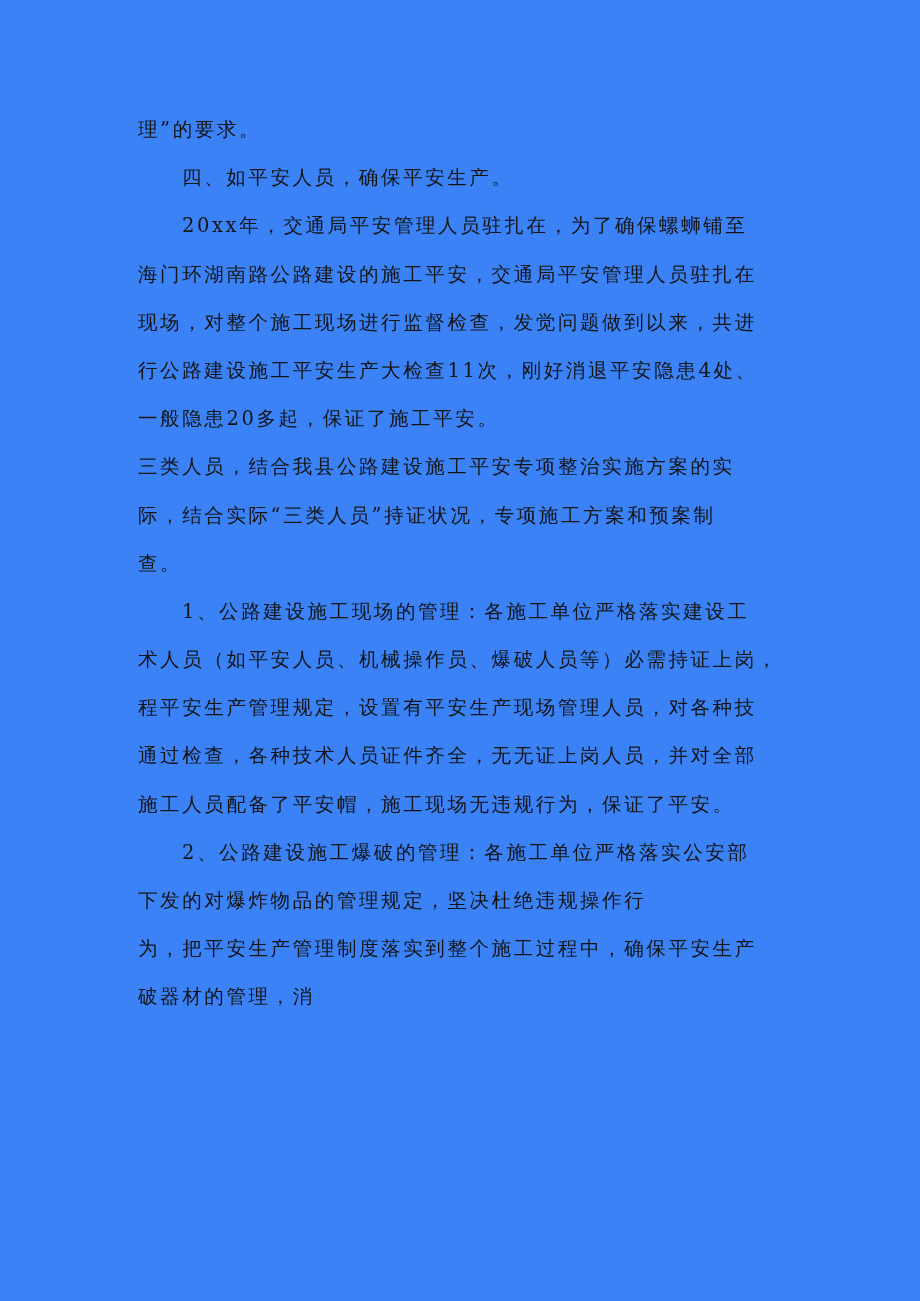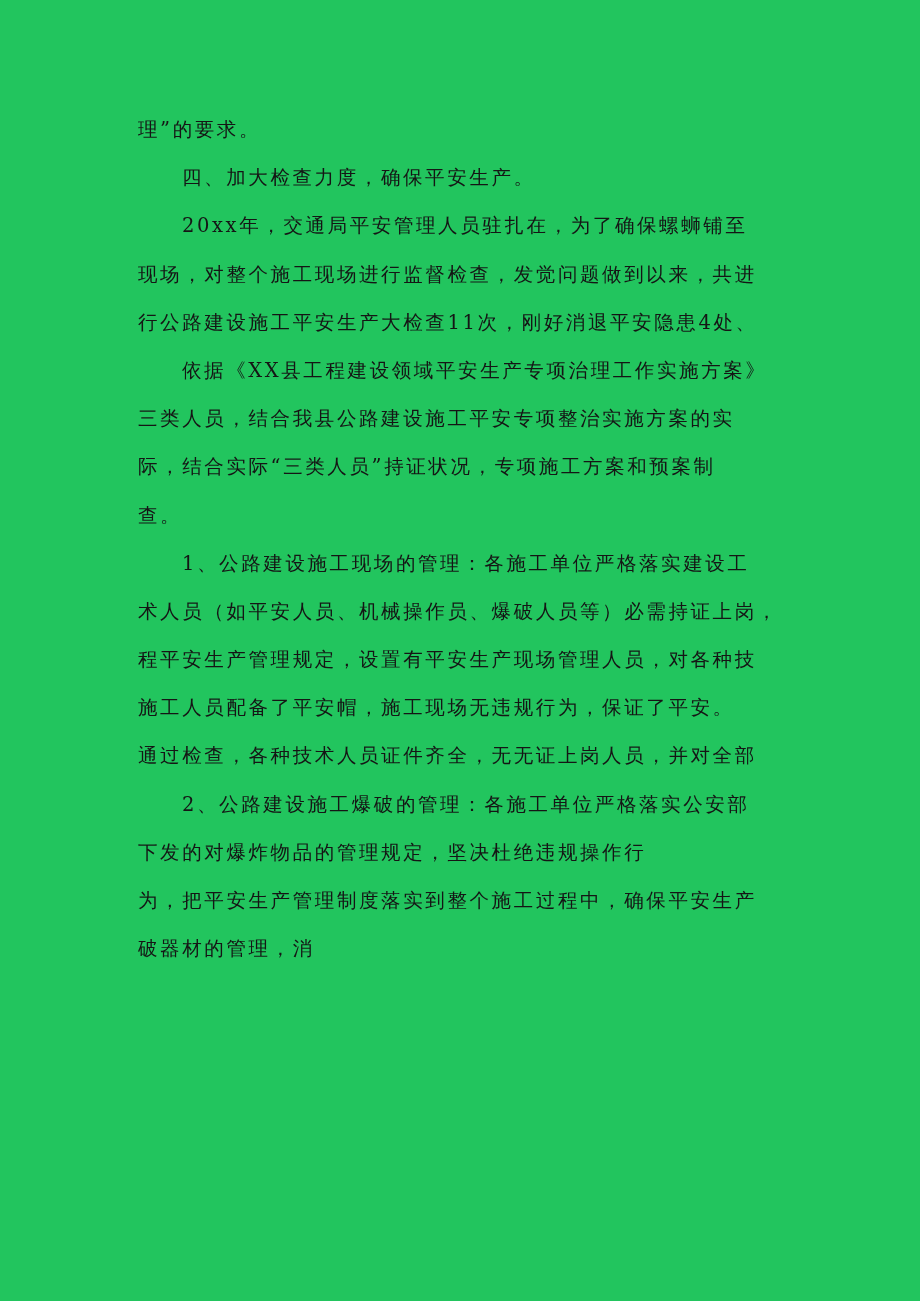--- a/index.html
+++ b/index.html
@@ -14,21 +14,21 @@
       overflow: hidden;
       font-family: "DejaVu Serif", "Liberation Serif", serif;
       color: #111111;
     }
     .page {
       position: absolute;
       left: 0;
       top: 0;
       width: 920px;
       height: 1301px;
-      background: #22c55e;
+      background: #3b82f6;
     }
     .text-block {
       position: absolute;
       left: 138px;
       top: 106px;
       width: 660px;
     }
     .line {
       height: 48.2px;
       line-height: 48.2px;
@@ -40,31 +40,32 @@
     .line.indent {
       padding-left: 44px;
     }
   </style>
 </head>
 <body>
 
 <div class="page">
   <div class="text-block">
     <div class="line">理”的要求。</div>
-    <div class="line indent">四、加大检查力度，确保平安生产。</div>
+    <div class="line indent">四、如平安人员，确保平安生产。</div>
     <div class="line indent">20xx年，交通局平安管理人员驻扎在，为了确保螺蛳铺至</div>
+    <div class="line">海门环湖南路公路建设的施工平安，交通局平安管理人员驻扎在</div>
     <div class="line">现场，对整个施工现场进行监督检查，发觉问题做到以来，共进</div>
     <div class="line">行公路建设施工平安生产大检查11次，刚好消退平安隐患4处、</div>
-    <div class="line indent">依据《XX县工程建设领域平安生产专项治理工作实施方案》</div>
+    <div class="line">一般隐患20多起，保证了施工平安。</div>
     <div class="line">三类人员，结合我县公路建设施工平安专项整治实施方案的实</div>
     <div class="line">际，结合实际“三类人员”持证状况，专项施工方案和预案制</div>
     <div class="line">查。</div>
     <div class="line indent">1、公路建设施工现场的管理：各施工单位严格落实建设工</div>
     <div class="line">术人员（如平安人员、机械操作员、爆破人员等）必需持证上岗，</div>
     <div class="line">程平安生产管理规定，设置有平安生产现场管理人员，对各种技</div>
+    <div class="line">通过检查，各种技术人员证件齐全，无无证上岗人员，并对全部</div>
     <div class="line">施工人员配备了平安帽，施工现场无违规行为，保证了平安。</div>
-    <div class="line">通过检查，各种技术人员证件齐全，无无证上岗人员，并对全部</div>
     <div class="line indent">2、公路建设施工爆破的管理：各施工单位严格落实公安部</div>
     <div class="line">下发的对爆炸物品的管理规定，坚决杜绝违规操作行</div>
     <div class="line">为，把平安生产管理制度落实到整个施工过程中，确保平安生产</div>
     <div class="line">破器材的管理，消</div>
   </div>
 </div>
 
 </body></html>

